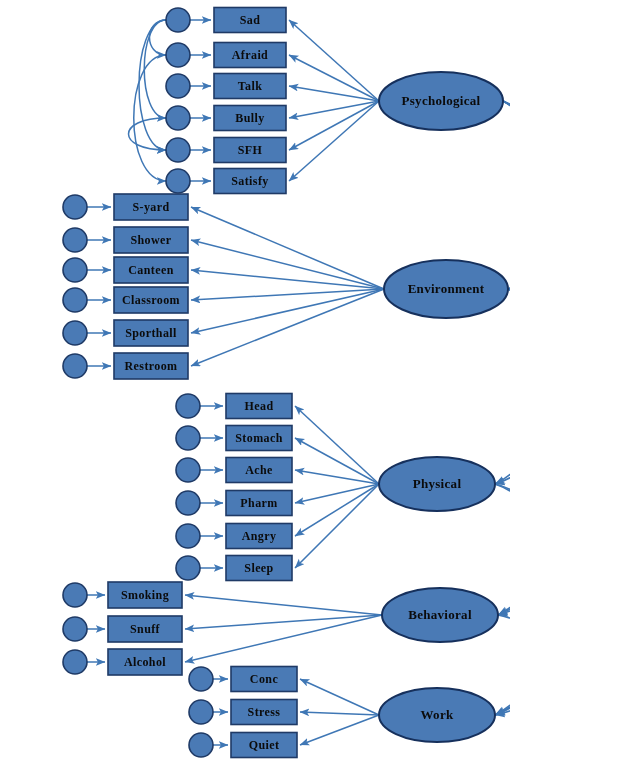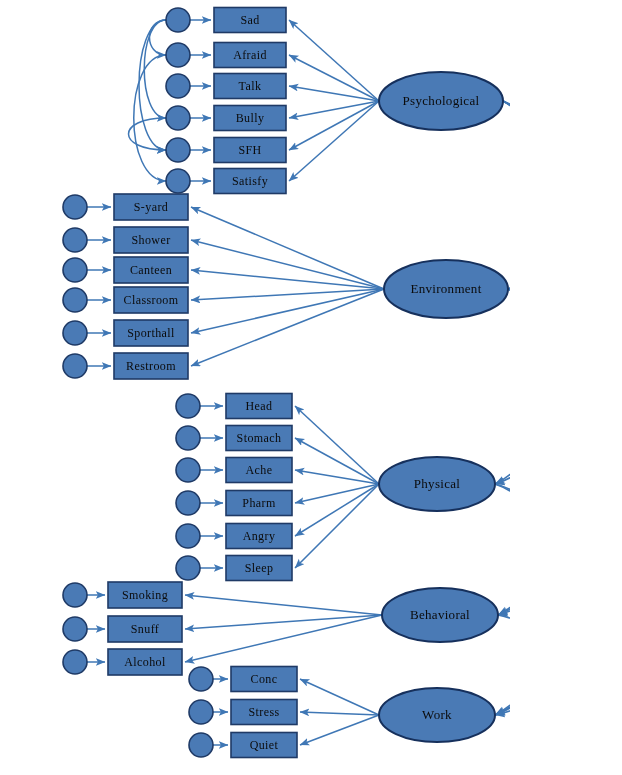--- a/index.html
+++ b/index.html
@@ -7,20 +7,21 @@
     padding: 0;
     background: #ffffff;
   }
   #diagram-root {
     position: relative;
     width: 510px;
     height: 775px;
     background: #ffffff;
     overflow: hidden;
     font-family: "Liberation Serif", "DejaVu Serif", serif;
+    font-weight: bold;
   }
   svg#sem-svg {
     position: absolute;
     top: 0;
     left: 0;
     width: 622px;
     height: 775px;
     display: block;
   }
   .indicator-rect {

